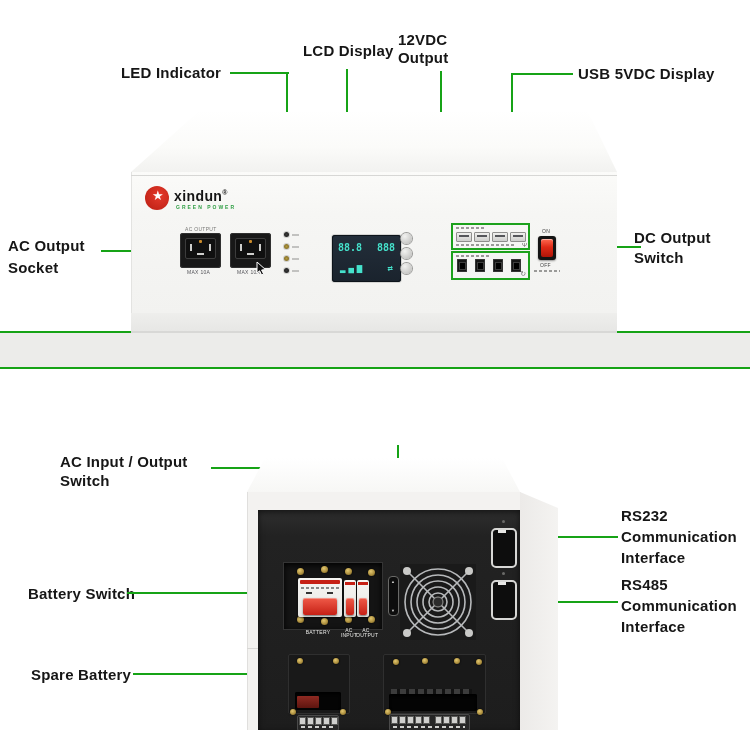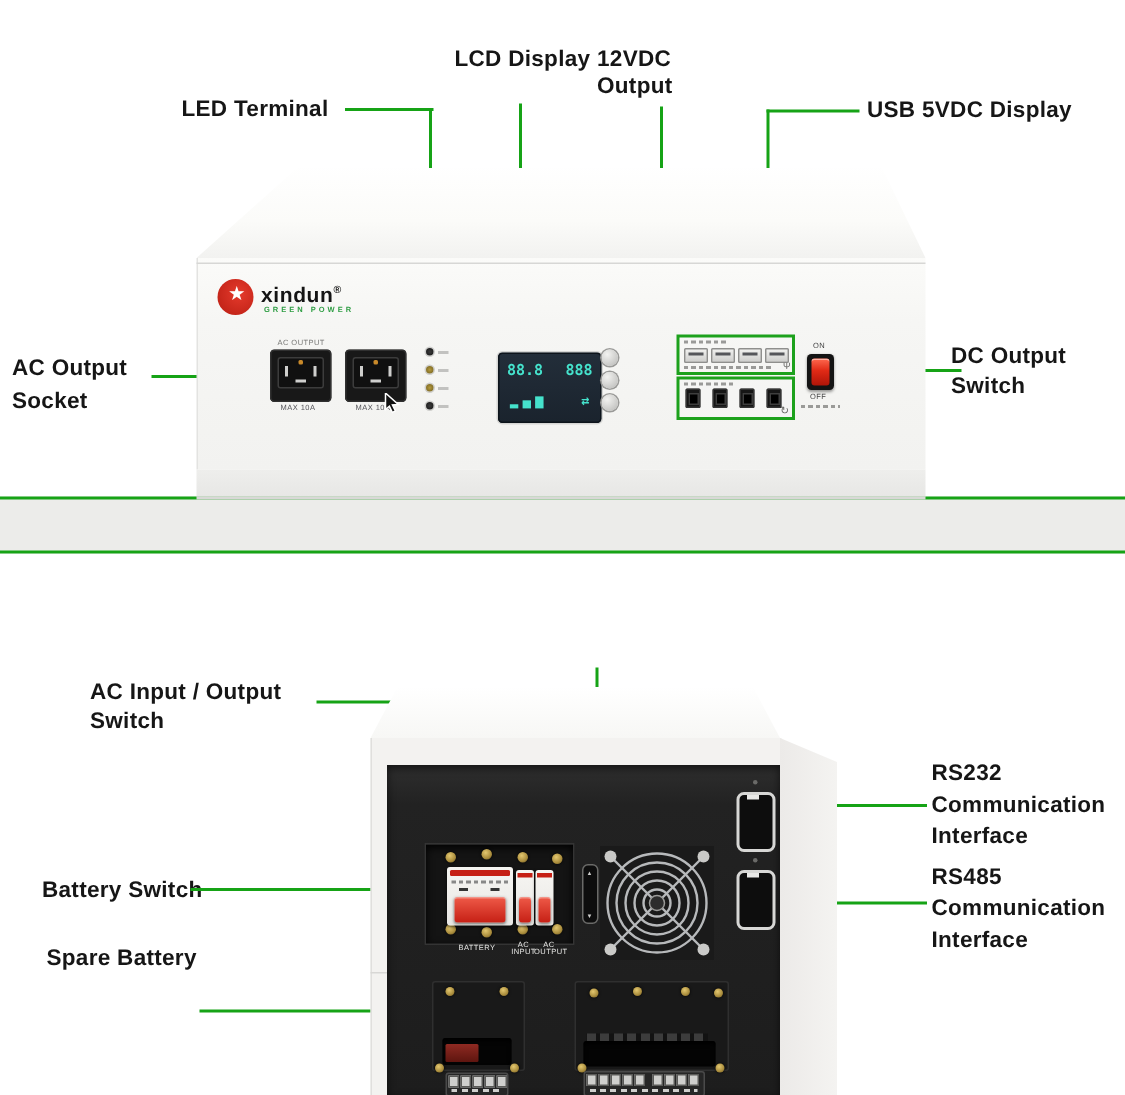--- a/index.html
+++ b/index.html
@@ -65,34 +65,34 @@
   .term{display:inline-block;width:5px;height:6px;background:#cfcfcd;border:1px solid #5a5a58;
         margin:1px 0 0 1px;vertical-align:top;}
   .wdash{position:absolute;height:2px;
          background:repeating-linear-gradient(90deg,#cfcfcd 0 4px,transparent 4px 7px);}
 </style>
 </head>
 <body>
 
 <div class="canvas">
 
-  <div class="abs lbl" style="left:121px;top:64px;">LED Terminal</div>
-  <div class="abs lbl" style="left:303px;top:31px;">LCD Display</div>
+  <div class="abs lbl" style="left:121px;top:64px;">LED Indicator</div>
+  <div class="abs lbl" style="left:303px;top:42px;">LCD Display</div>
   <div class="abs lbl ctr" style="left:398px;top:31px;width:90px;">12VDC
 Output</div>
   <div class="abs lbl" style="left:578px;top:65px;">USB 5VDC Display</div>
   <div class="abs lbl ctr" style="left:8px;top:235px;width:104px;line-height:22px;">AC Output
 Socket</div>
   <div class="abs lbl ctr" style="left:634px;top:228px;width:100px;line-height:20px;">DC Output
 Switch</div>
 
   <div class="abs lbl ctr" style="left:60px;top:452px;width:150px;line-height:19px;">AC Input / Output
 Switch</div>
   <div class="abs lbl" style="left:28px;top:585px;">Battery Switch</div>
-  <div class="abs lbl" style="left:31px;top:630px;">Spare Battery</div>
+  <div class="abs lbl" style="left:31px;top:666px;">Spare Battery</div>
   <div class="abs lbl" style="left:621px;top:505px;line-height:21px;">RS232
 Communication
 Interface</div>
   <div class="abs lbl" style="left:621px;top:574px;line-height:21px;">RS485
 Communication
 Interface</div>
 
   <div class="abs gline" style="left:230px;top:72px;width:59px;height:2px;"></div>
   <div class="abs gline" style="left:286px;top:72px;width:2px;height:156px;"></div>
   <div class="abs gline" style="left:346px;top:69px;width:2px;height:165px;"></div>

